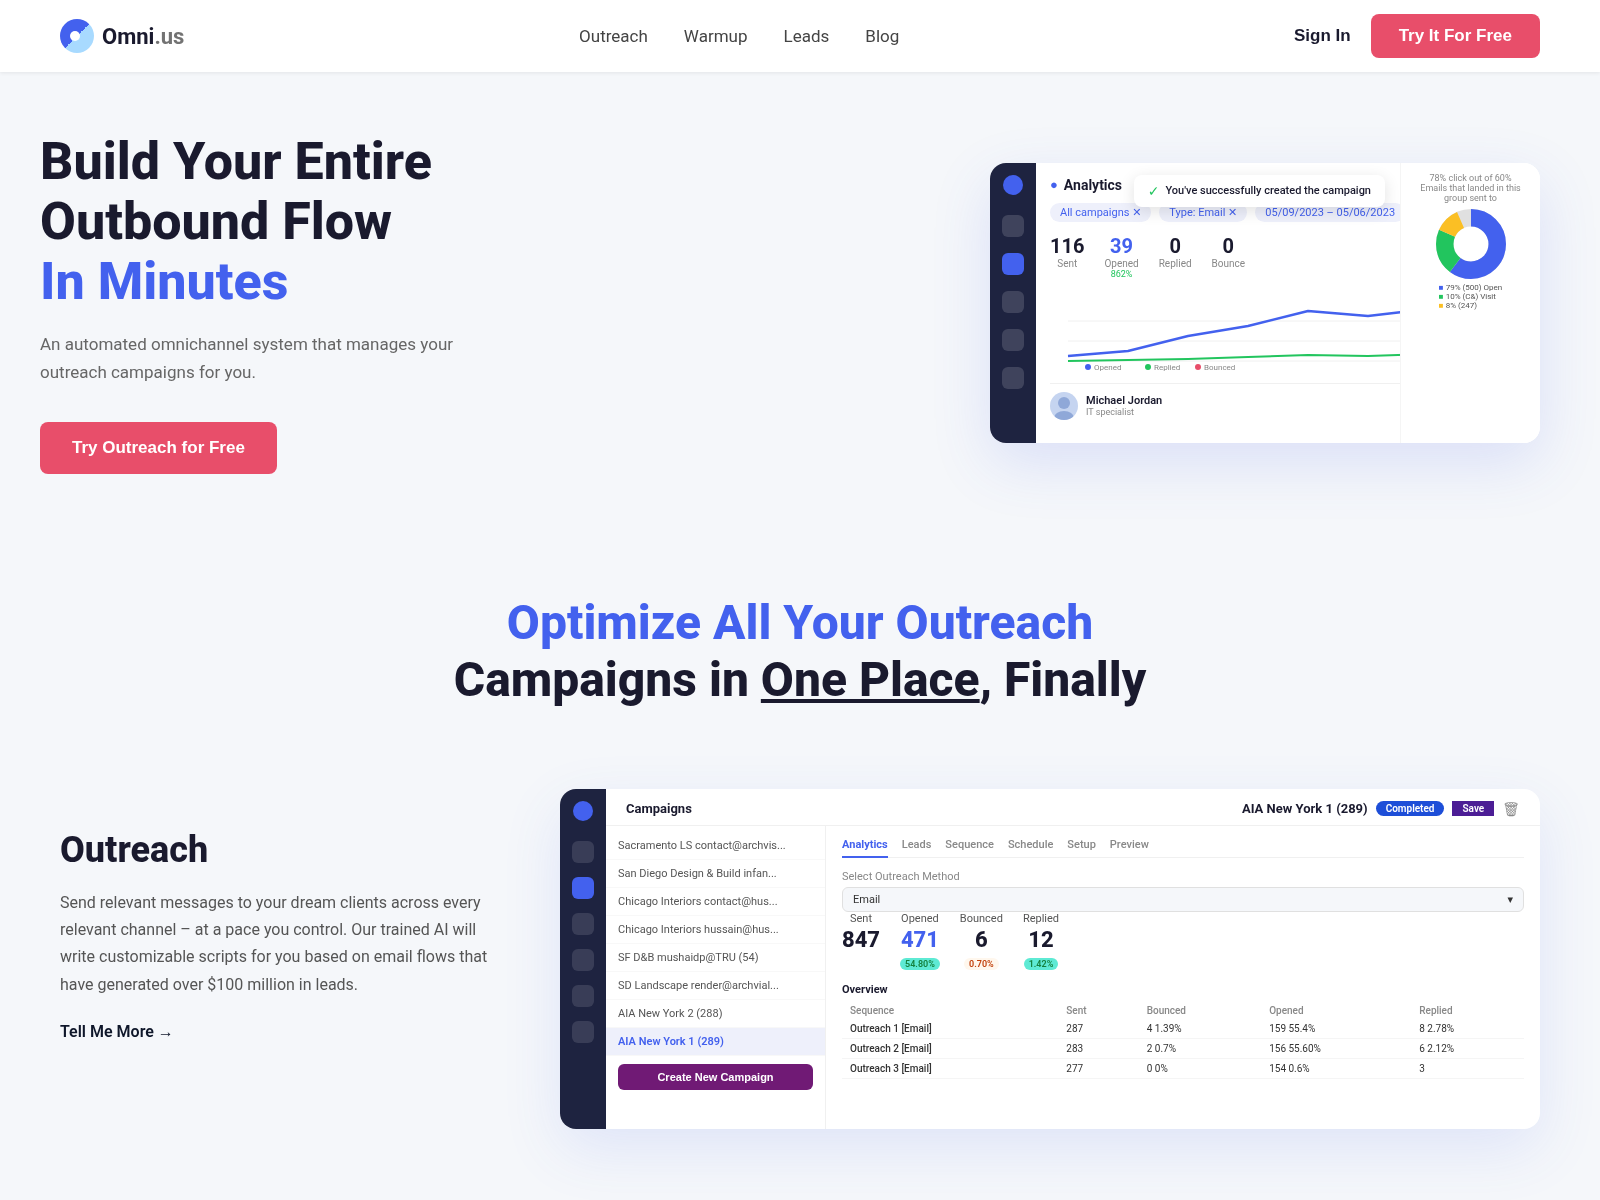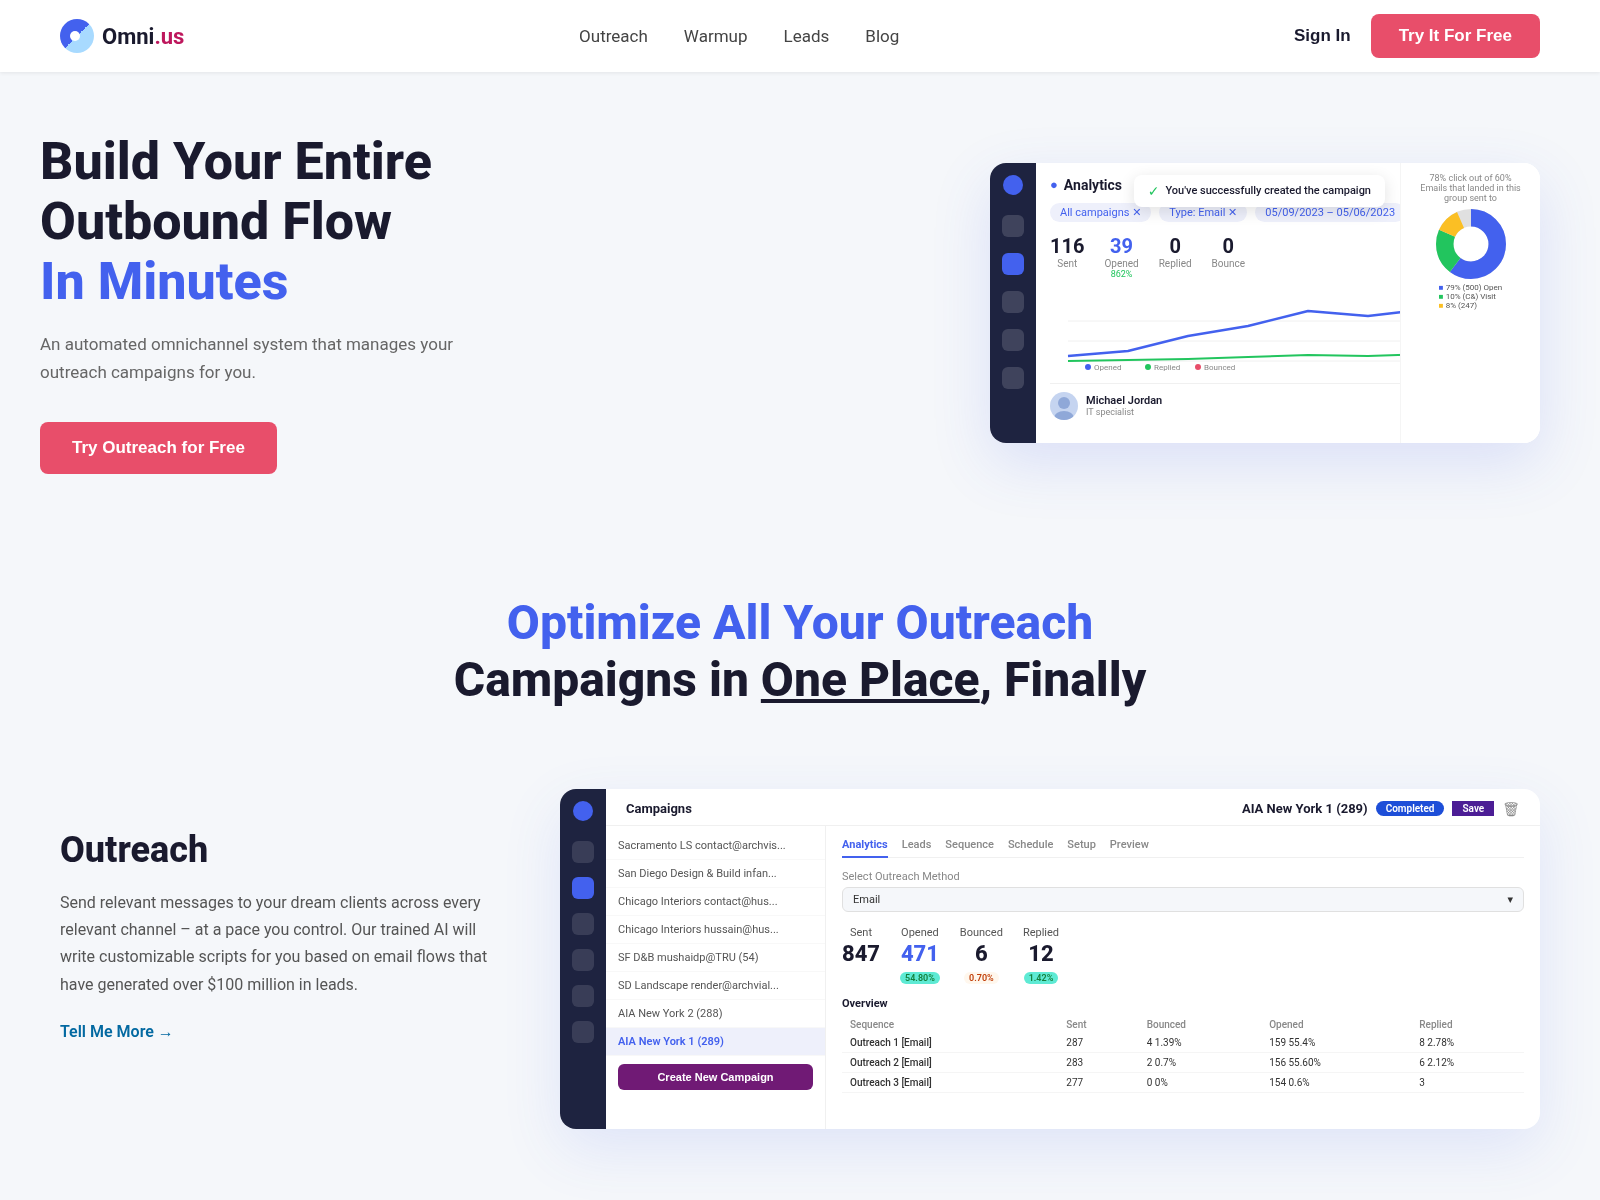--- a/index.html
+++ b/index.html
@@ -13,21 +13,21 @@
     }
     .logo { display: flex; align-items: center; gap: 8px; text-decoration: none; }
     .logo-icon {
       width: 34px; height: 34px; border-radius: 50%;
       background: linear-gradient(135deg, #4361ee 50%, #a8daff 50%);
       display: flex; align-items: center; justify-content: center;
     }
     .logo-icon::after { content: ''; display: block; width: 10px; height: 10px; background: #fff; border-radius: 50%; margin-left: -4px; }
     .logo-text { font-size: 22px; font-weight: 700; }
     .logo-text .omni { color: #1a1a2e; }
-    .logo-text .us { color: #be185d; }
+    .logo-text .us { color: #737373; }
     .nav-links { display: flex; align-items: center; gap: 36px; }
     .nav-links a { text-decoration: none; font-size: 17px; color: #444; font-weight: 400; }
     .nav-right { display: flex; align-items: center; gap: 20px; }
     .signin-btn { font-size: 17px; font-weight: 600; color: #1a1a2e; background: none; border: none; cursor: pointer; }
     .try-btn {
       background: #e84e6a; color: #fff; border: none; border-radius: 8px;
       padding: 12px 28px; font-size: 17px; font-weight: 600; cursor: pointer;
       white-space: nowrap;
     }
 
@@ -79,21 +79,21 @@
     .section2-title .underline { text-decoration: underline; text-decoration-color: #1a1a2e; }
 
     
     .outreach-section {
       display: flex; align-items: flex-start; gap: 60px;
       padding: 40px 60px 80px; max-width: 1600px; margin: 0 auto;
     }
     .outreach-left { flex: 0 0 440px; padding-top: 40px; }
     .outreach-left h2 { font-size: 36px; font-weight: 800; margin-bottom: 18px; color: #1a1a2e; }
     .outreach-left p { font-size: 16px; color: #555; line-height: 1.7; margin-bottom: 24px; }
-    .tell-more { color: #0369a1; font-size: 16px; font-weight: 600; text-decoration: none; cursor: pointer; }
+    .tell-more { color: #0f172a; font-size: 16px; font-weight: 600; text-decoration: none; cursor: pointer; }
     .outreach-right { flex: 1; }
     .campaign-dash {
       background: #fff; border-radius: 16px; box-shadow: 0 20px 60px rgba(67,97,238,0.12);
       overflow: hidden; width: 100%; min-height: 340px; display: flex; position: relative;
     }
     .camp-sidebar {
       background: #1e2340; width: 46px; display: flex; flex-direction: column;
       align-items: center; padding-top: 12px; gap: 14px;
     }
     .camp-sb-icon { width: 22px; height: 22px; background: rgba(255,255,255,0.12); border-radius: 6px; }
@@ -107,21 +107,21 @@
     .camp-body { display: flex; flex: 1; }
     .camp-list { width: 220px; border-right: 1px solid #f0f0f0; padding: 6px 0; }
     .camp-list-item { padding: 7px 12px; font-size: 11px; color: #555; border-bottom: 1px solid #f8f8f8; cursor: pointer; white-space: nowrap; overflow: hidden; text-overflow: ellipsis; }
     .camp-list-item.active { background: #eef0fb; font-weight: 600; color: #4361ee; }
     .camp-create-btn { background: #701a75; color: #fff; border: none; border-radius: 6px; padding: 7px 14px; font-size: 11px; font-weight: 600; margin: 8px 12px; cursor: pointer; display: block; width: calc(100% - 24px); }
     .camp-detail { flex: 1; padding: 12px 16px; }
     .camp-tabs { display: flex; gap: 14px; margin-bottom: 12px; border-bottom: 1px solid #f0f0f0; padding-bottom: 6px; }
     .camp-tab { font-size: 11px; color: #888; cursor: pointer; font-weight: 500; }
     .camp-tab.active { color: #4361ee; font-weight: 700; border-bottom: 2px solid #4361ee; margin-bottom: -7px; padding-bottom: 5px; }
     .camp-method-label { font-size: 11px; color: #888; margin-bottom: 4px; }
-    .camp-method-select { background: #f5f7fa; border: 1px solid #e0e0e0; border-radius: 6px; padding: 5px 10px; font-size: 11px; color: #333; display: flex; justify-content: space-between; align-items: flex-start; margin-bottom: 14px; }
+    .camp-method-select { background: #f5f7fa; border: 1px solid #e0e0e0; border-radius: 6px; padding: 5px 10px; font-size: 11px; color: #333; display: flex; justify-content: space-between; align-items: flex-start; }
     .camp-metrics { display: flex; gap: 20px; margin-bottom: 12px; }
     .camp-metric { text-align: center; }
     .camp-metric-num { font-size: 22px; font-weight: 800; color: #1a1a2e; }
     .camp-metric-badge { font-size: 9px; font-weight: 600; border-radius: 10px; padding: 1px 5px; display: inline-block; margin-top: 2px; }
     .badge-green { background: #5eead4; color: #15803d; }
     .badge-orange { background: #fff7ed; color: #c2410c; }
     .camp-overview { margin-top: 6px; }
     .camp-overview-title { font-size: 11px; font-weight: 700; margin-bottom: 6px; }
     .camp-table { width: 100%; border-collapse: collapse; font-size: 10px; }
     .camp-table th { text-align: left; color: #888; font-weight: 500; padding: 3px 8px; }

